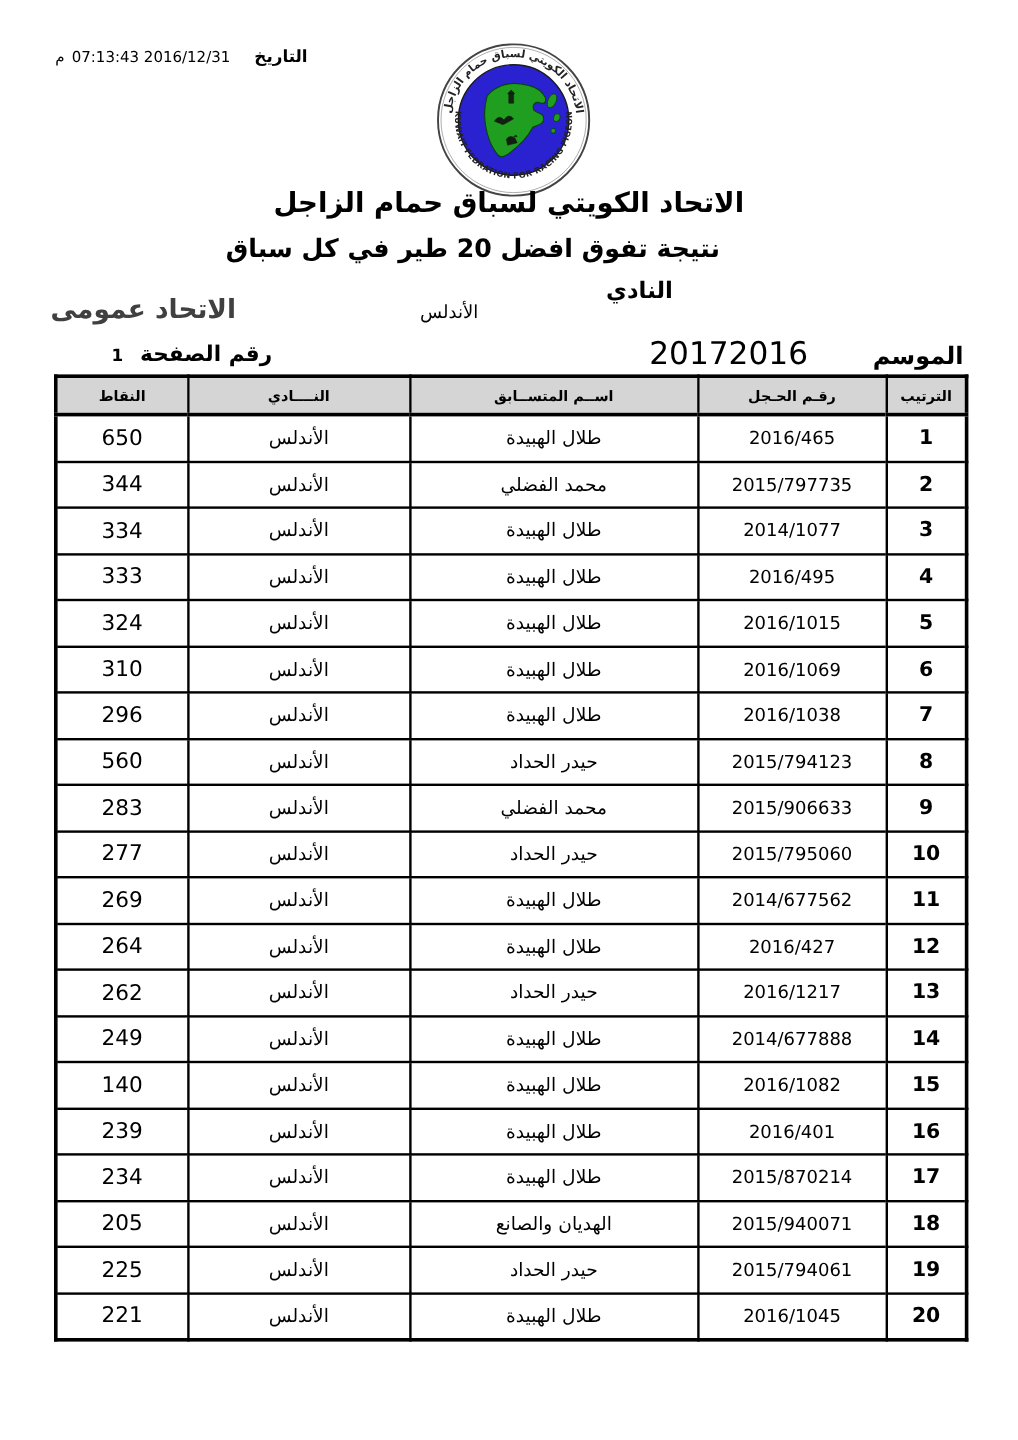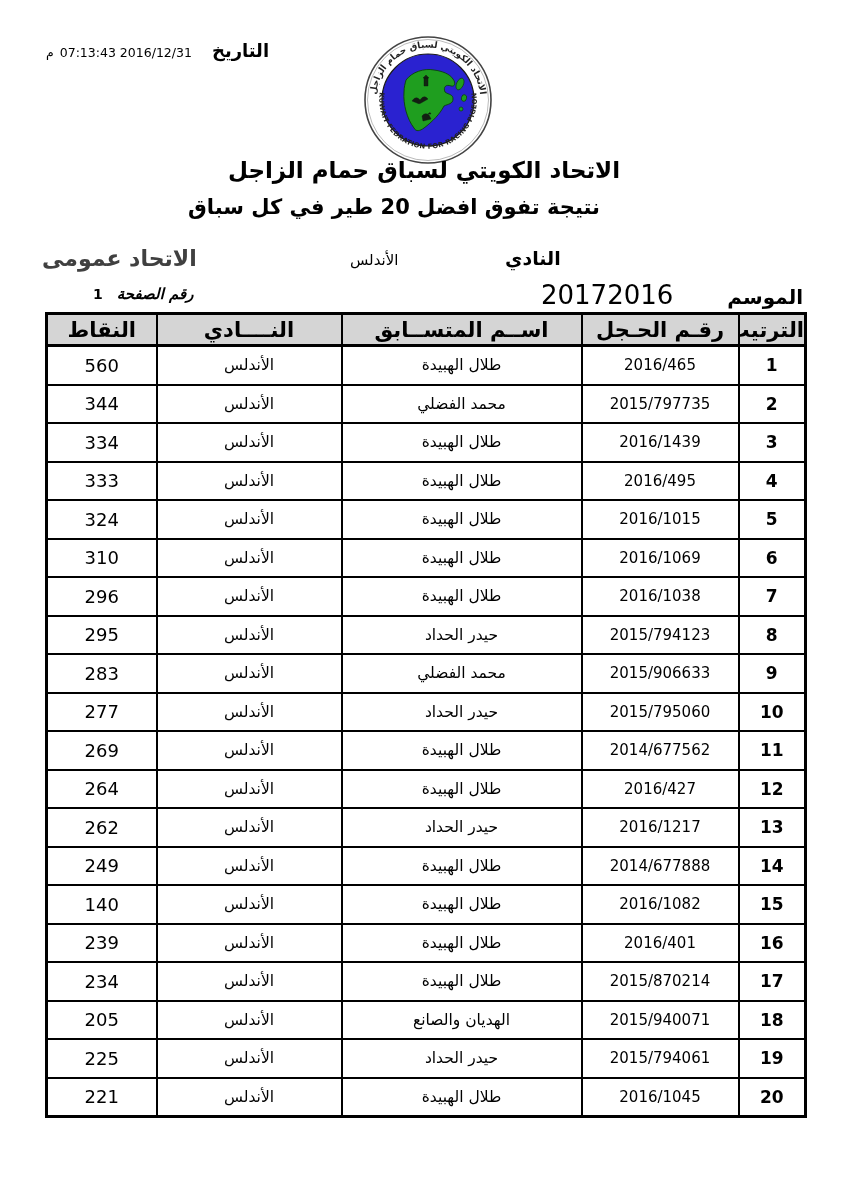--- a/index.html
+++ b/index.html
@@ -5,53 +5,53 @@
   html,body{margin:0;padding:0;background:#ffffff;}
   .page{
     position:relative;width:848px;height:1200px;background:#fff;
     font-family:"DejaVu Sans","Liberation Sans",sans-serif;color:#000;overflow:hidden;
   }
   
   .date-line{
     position:absolute;top:40px;left:46px;direction:rtl;display:flex;
     align-items:baseline;gap:6px;font-size:13px;white-space:nowrap;
   }
-  .date-line .lbl{font-weight:bold;font-size:18px;margin-left:14px;text-align:right;}
+  .date-line .lbl{font-weight:bold;font-size:14px;margin-left:14px;text-align:right;}
   .date-line .val{font-size:12.5px;}
   
   .logo{position:absolute;top:34px;left:362px;width:132px;height:132px;}
   
   .title{position:absolute;top:157px;left:0;width:848px;text-align:center;
     direction:rtl;font-size:23px;font-weight:bold;}
   .subtitle{position:absolute;top:195px;left:0;width:788px;text-align:center;
     direction:rtl;font-size:21px;font-weight:bold;}
   .union-note{position:absolute;top:246px;left:42px;direction:rtl;
     color:#404040;font-size:22px;font-weight:bold;}
-  .club-label{position:absolute;top:247px;left:505px;direction:rtl;
+  .club-label{position:absolute;top:231px;left:505px;direction:rtl;
     font-size:19px;font-weight:bold;}
   .club-value{position:absolute;top:251px;left:350px;direction:rtl;font-size:15px;}
   .season-line{position:absolute;top:280px;right:45px;direction:rtl;display:flex;
     align-items:baseline;gap:30px;white-space:nowrap;}
   .season-line .lbl{font-size:20px;font-weight:bold;margin-left:24px;}
   .season-line .val{font-size:26px;}
   .pagenum-line{position:absolute;top:285px;left:93px;direction:rtl;display:flex;
     align-items:baseline;gap:14px;white-space:nowrap;}
-  .pagenum-line .lbl{font-size:15px;font-weight:bold;font-style:italic;}
+  .pagenum-line .lbl{font-size:18px;font-weight:bold;}
   .pagenum-line .val{font-size:14px;font-weight:bold;}
   
   table.results{
     position:absolute;top:312px;left:45px;width:759px;
     border-collapse:collapse;table-layout:fixed;border:3px solid #000;
   }
   .results th,.results td{
     border:2px solid #000;text-align:center;vertical-align:middle;padding:0;
     overflow:hidden;white-space:nowrap;
   }
   .results th{
-    background:#d5d5d5;height:29px;font-size:21px;font-weight:bold;
+    background:#d5d5d5;height:29px;font-size:12px;font-weight:bold;
     border-bottom:3px solid #000;
   }
   .results td{height:36.5px;}
   col.c-rank{width:67px;}  col.c-ring{width:157px;} col.c-name{width:240px;}
   col.c-club{width:185px;} col.c-pts{width:110px;}
   td.c-rank{font-weight:bold;font-size:17px;}
   td.c-ring{font-size:15px;}
   td.c-name{font-size:15.5px;}
   td.c-club{font-size:15.5px;}
   td.c-pts{font-size:18px;}
@@ -134,32 +134,32 @@
         <th>النــــادي</th>
         <th>النقاط</th>
       </tr>
     </thead>
     <tbody>
         <tr>
     <td class="c-rank">1</td>
     <td class="c-ring">2016/465</td>
     <td class="c-name">طلال الهبيدة</td>
     <td class="c-club">الأندلس</td>
-    <td class="c-pts">560</td>
+    <td class="c-pts">650</td>
   </tr>
         <tr>
     <td class="c-rank">2</td>
     <td class="c-ring">2015/797735</td>
     <td class="c-name">محمد الفضلي</td>
     <td class="c-club">الأندلس</td>
     <td class="c-pts">344</td>
   </tr>
         <tr>
     <td class="c-rank">3</td>
-    <td class="c-ring">2016/1439</td>
+    <td class="c-ring">2014/1077</td>
     <td class="c-name">طلال الهبيدة</td>
     <td class="c-club">الأندلس</td>
     <td class="c-pts">334</td>
   </tr>
         <tr>
     <td class="c-rank">4</td>
     <td class="c-ring">2016/495</td>
     <td class="c-name">طلال الهبيدة</td>
     <td class="c-club">الأندلس</td>
     <td class="c-pts">333</td>
@@ -183,21 +183,21 @@
     <td class="c-ring">2016/1038</td>
     <td class="c-name">طلال الهبيدة</td>
     <td class="c-club">الأندلس</td>
     <td class="c-pts">296</td>
   </tr>
         <tr>
     <td class="c-rank">8</td>
     <td class="c-ring">2015/794123</td>
     <td class="c-name">حيدر الحداد</td>
     <td class="c-club">الأندلس</td>
-    <td class="c-pts">295</td>
+    <td class="c-pts">560</td>
   </tr>
         <tr>
     <td class="c-rank">9</td>
     <td class="c-ring">2015/906633</td>
     <td class="c-name">محمد الفضلي</td>
     <td class="c-club">الأندلس</td>
     <td class="c-pts">283</td>
   </tr>
         <tr>
     <td class="c-rank">10</td>

